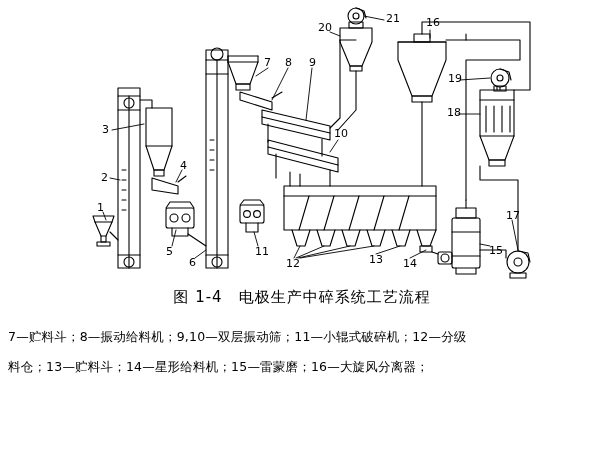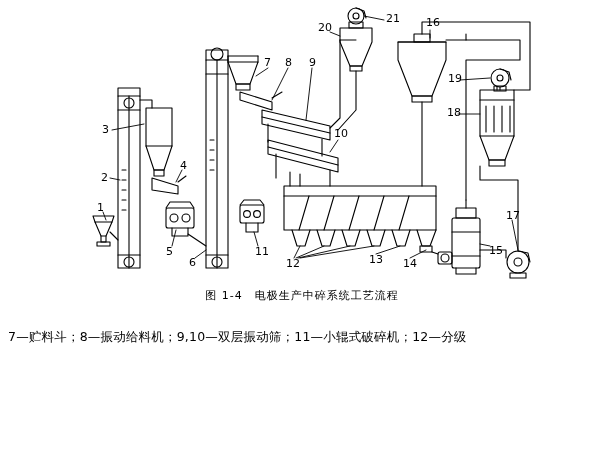--- a/index.html
+++ b/index.html
@@ -24,21 +24,21 @@
   }
   #figure-wrap svg {
     display: block;
   }
   .caption {
     position: absolute;
     left: 0;
     top: 288px;
     width: 604px;
     text-align: center;
-    font-size: 11px;
+    font-size: 15px;
     letter-spacing: 1px;
     font-family: "DejaVu Sans", "Liberation Sans", sans-serif;
   }
   .legend {
     position: absolute;
     left: 8px;
     top: 322px;
     width: 588px;
     font-size: 12.5px;
     line-height: 30px;
@@ -274,13 +274,14 @@
     <text x="318" y="31">20</text>
     <text x="386" y="22">21</text>
   </g>
 </svg>
 </div>
 
 <div class="caption">图 1-4　电极生产中碎系统工艺流程</div>
 
 <div class="legend">
   <span class="legend-line l2">7—贮料斗；8—振动给料机；9,10—双层振动筛；11—小辊式破碎机；12—分级</span>
+  <span class="legend-line l3">料仓；13—贮料斗；14—星形给料机；15—雷蒙磨；16—大旋风分离器；</span>
 </div>
 
 </body></html>

